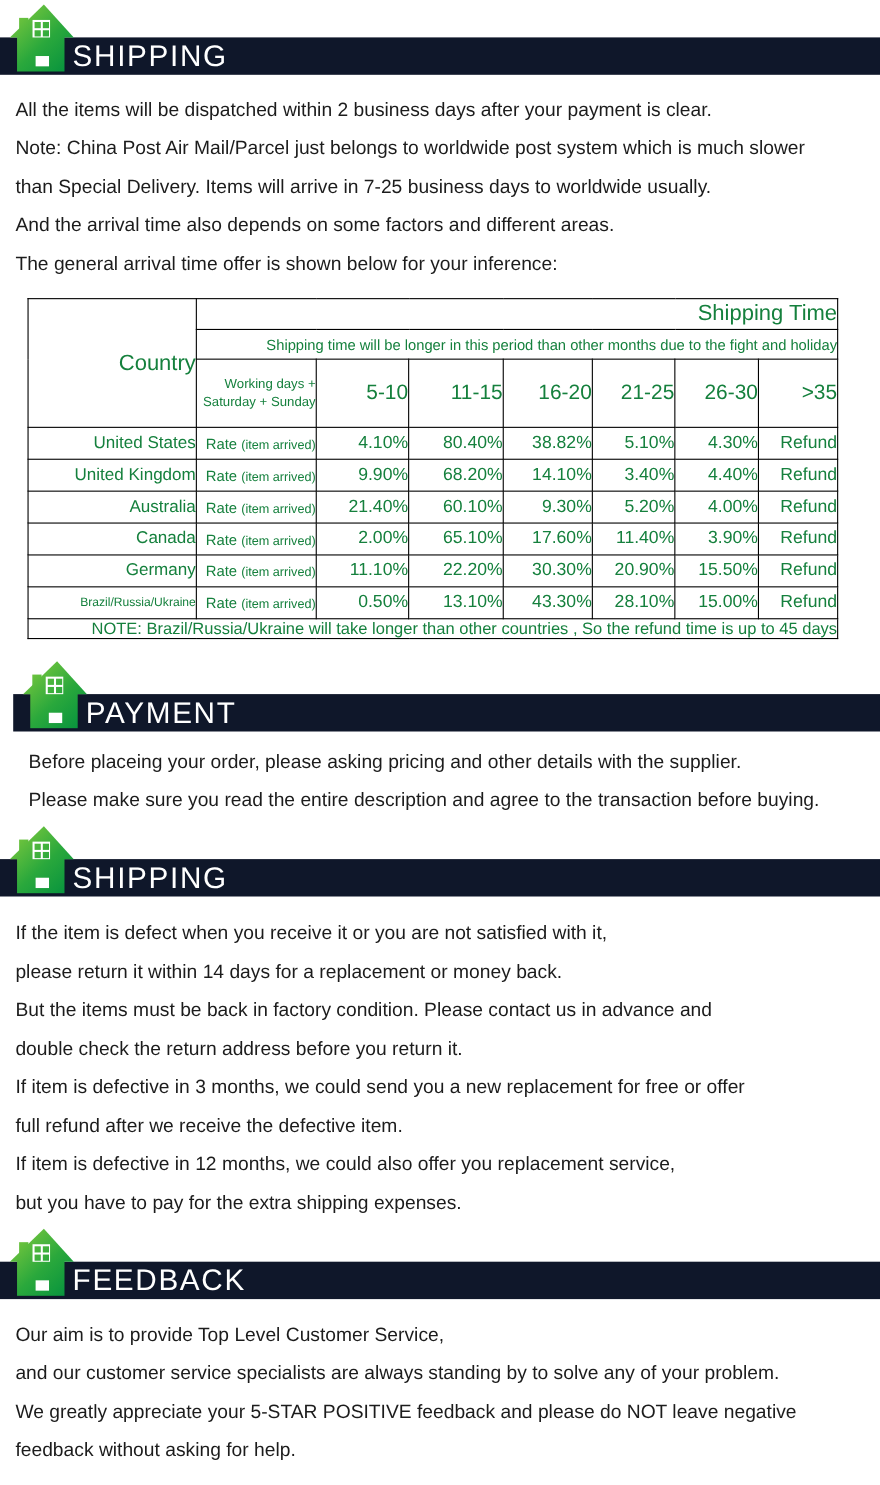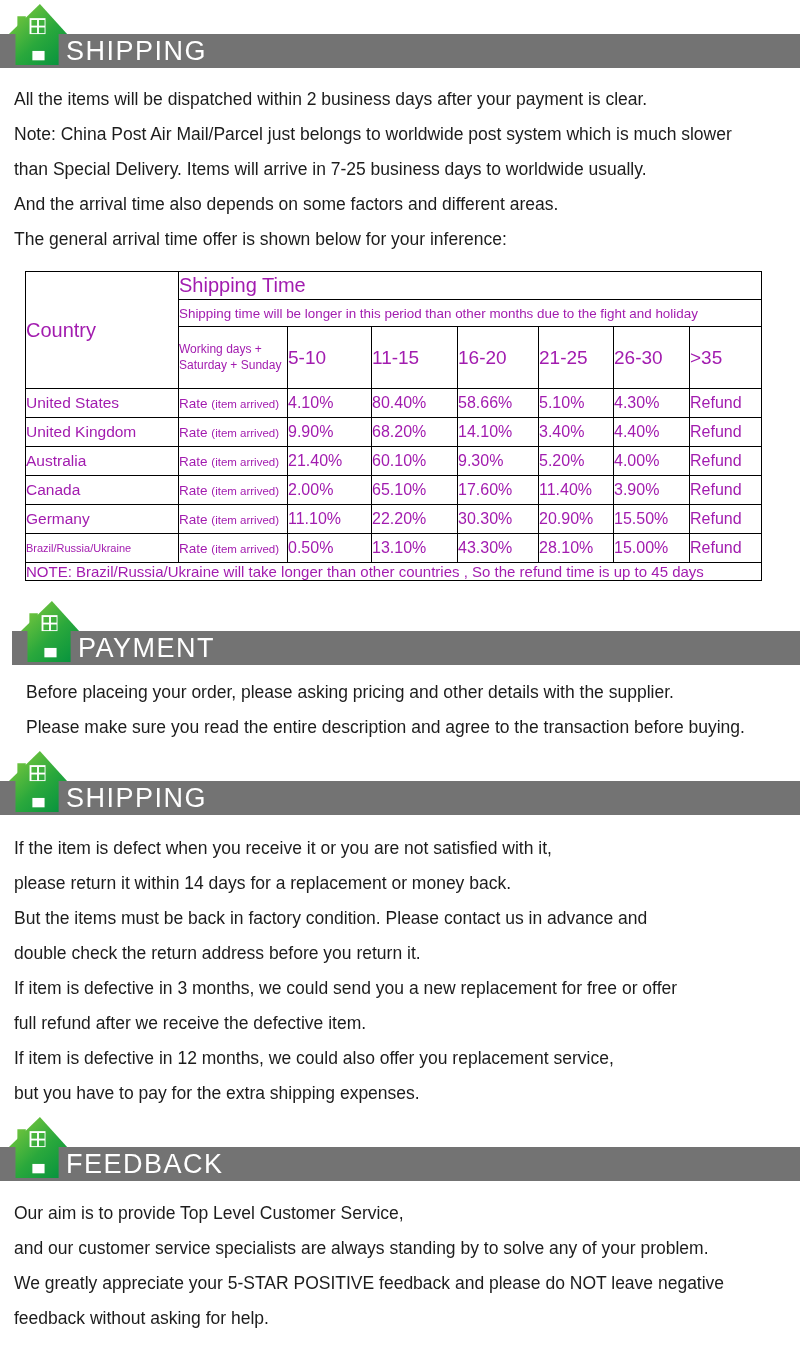--- a/index.html
+++ b/index.html
@@ -7,21 +7,21 @@
   body {
     width: 800px; height: 1350px;
     background: #ffffff;
     font-family: "Liberation Sans", sans-serif;
     color: #1c1c1c;
     overflow: hidden;
   }
   .section-header { position: relative; height: 70px; }
   .banner {
     position: absolute; top: 34px; left: 0; right: 0; height: 34px;
-    background: #737373;
+    background: #0f172a;
   }
   .banner-title {
     position: absolute; left: 66px; top: 0; height: 34px;
     line-height: 34px; color: #ffffff;
     font-size: 27px; letter-spacing: 1.5px; font-weight: 400;
   }
   .house {
     position: absolute; top: 3px; left: 8px;
     width: 60px; height: 64px; z-index: 2;
   }
@@ -33,24 +33,24 @@
     white-space: nowrap;
   }
   table.ship {
     border-collapse: collapse;
     margin: 14px 0 0 25px;
     table-layout: fixed;
     width: 736px;
   }
   table.ship td {
     border: 1.6px solid #000000;
-    text-align: left;
+    text-align: right;
     vertical-align: middle;
     padding: 0;
-    color: #a21caf;
+    color: #15803d;
     overflow: hidden;
   }
   .cell-st      { font-size: 20px; height: 28px; }
   .cell-sub     { font-size: 13.4px; height: 27px; }
   .cell-country-h { font-size: 20px; }
   .cell-wd      { font-size: 12px; line-height: 1.3; padding: 2px 6px; height: 62px; }
   .cell-range   { font-size: 19px; }
   .cell-country { font-size: 15.5px; height: 29px; }
   .cell-rate    { font-size: 13.5px; }
   .cell-rate .small { font-size: 11.5px; }
@@ -129,21 +129,21 @@
         <td class="cell-range">21-25</td>
         <td class="cell-range">26-30</td>
         <td class="cell-range">&gt;35</td>
       </tr>
 
       <tr>
         <td class="cell-country">United States</td>
         <td class="cell-rate"><span>Rate</span> <span class="small">(item arrived)</span></td>
         <td class="cell-val">4.10%</td>
         <td class="cell-val">80.40%</td>
-        <td class="cell-val">58.66%</td>
+        <td class="cell-val">38.82%</td>
         <td class="cell-val">5.10%</td>
         <td class="cell-val">4.30%</td>
         <td class="cell-refund">Refund</td>
       </tr>
       <tr>
         <td class="cell-country">United Kingdom</td>
         <td class="cell-rate"><span>Rate</span> <span class="small">(item arrived)</span></td>
         <td class="cell-val">9.90%</td>
         <td class="cell-val">68.20%</td>
         <td class="cell-val">14.10%</td>

